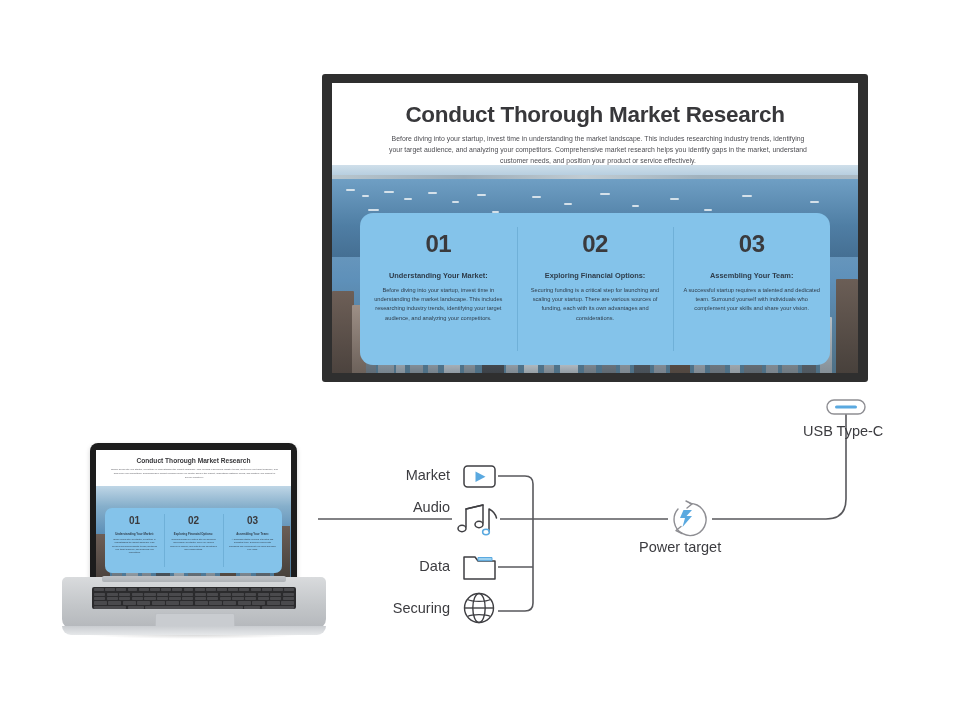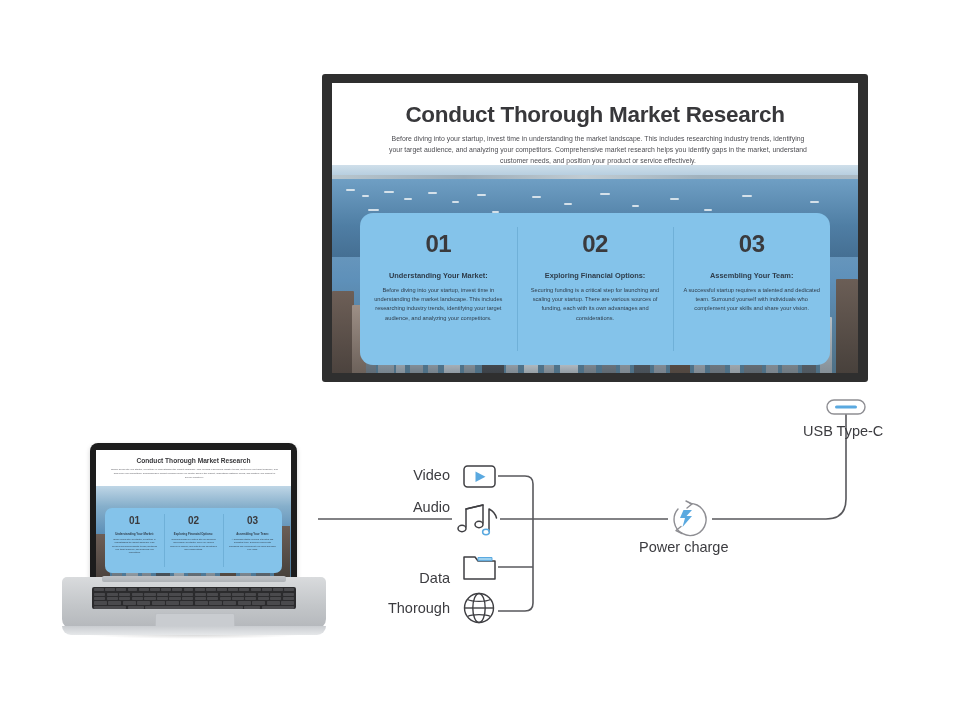--- a/index.html
+++ b/index.html
@@ -393,21 +393,21 @@
       <path d="M682 533.5 l-6 -3 5 -4" fill="none" stroke="#8e8e93" stroke-width="1.4" stroke-linecap="round" stroke-linejoin="round"></path>
       <path d="M692 510 h-8.5 l-3.5 8 h5 l-2.5 9 9.5 -11 h-5.5 Z" fill="#5aa9e0"></path>
     </g>
 
     <g>
       <rect x="827" y="400" width="38" height="14" rx="7" fill="#fff" stroke="#8e8e93" stroke-width="1.4"></rect>
       <rect x="835" y="405.4" width="22" height="3.2" rx="1.6" fill="#5aa9e0"></rect>
     </g>
   </svg>
 
-  <div class="dlabel r" style="left:310px;top:467px;width:140px;">Video</div>
+  <div class="dlabel r" style="left:310px;top:467px;width:140px;">Market</div>
   <div class="dlabel r" style="left:310px;top:499px;width:140px;">Audio</div>
-  <div class="dlabel r" style="left:310px;top:558px;width:140px;margin-top:12px;">Data</div>
-  <div class="dlabel r" style="left:310px;top:600px;width:140px;">Thorough</div>
-
-  <div class="cap" style="left:639px;top:539px;">Power charge</div>
+  <div class="dlabel r" style="left:310px;top:558px;width:140px;">Data</div>
+  <div class="dlabel r" style="left:310px;top:600px;width:140px;">Securing</div>
+
+  <div class="cap" style="left:639px;top:539px;">Power target</div>
   <div class="cap" style="left:803px;top:423px;">USB Type-C</div>
 
 </div>
 
 </body></html>

